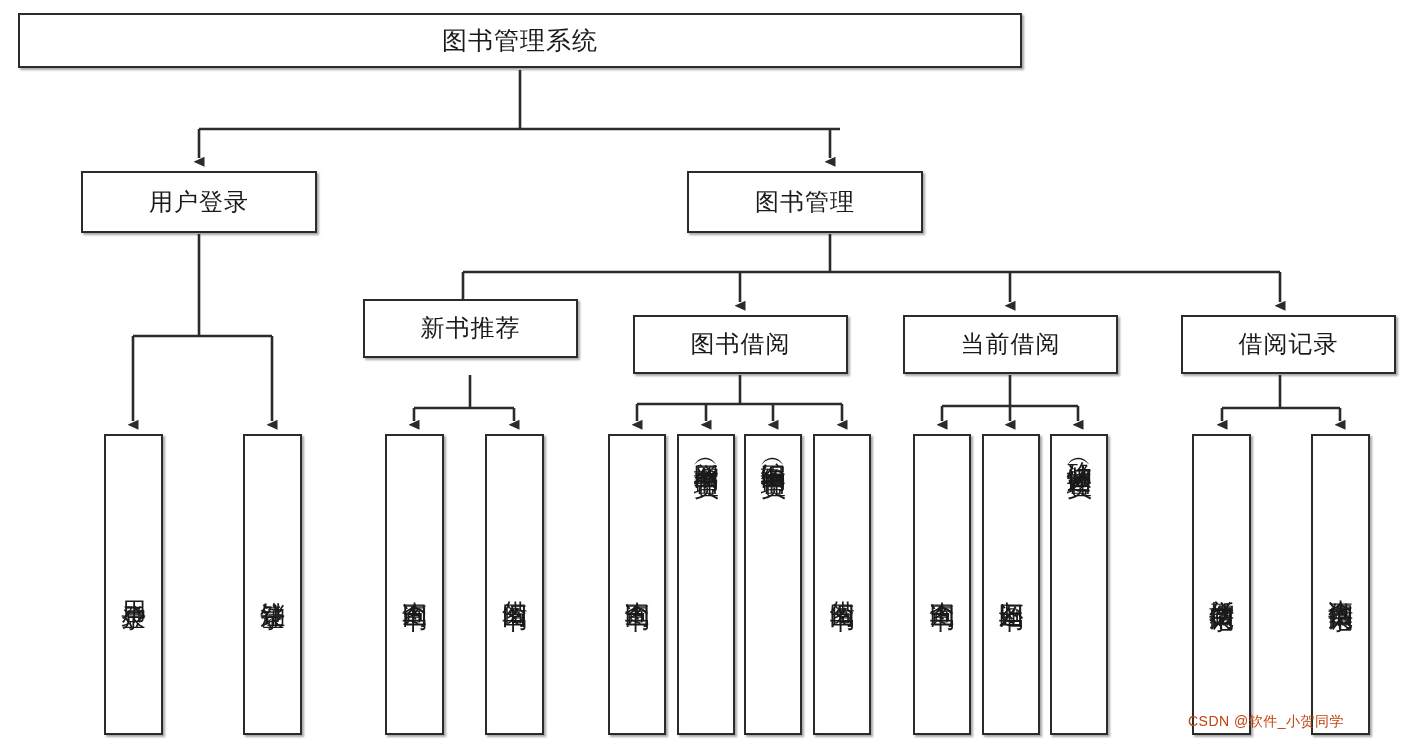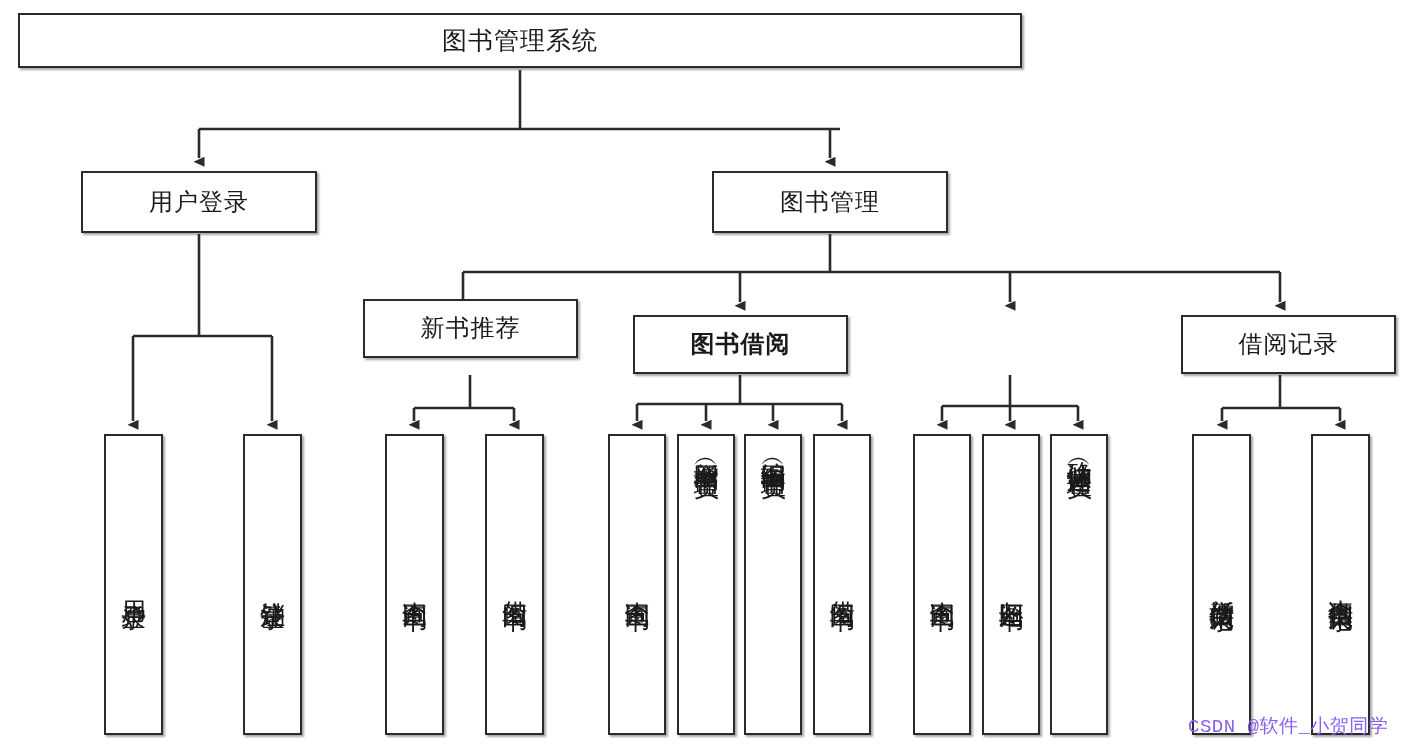--- a/index.html
+++ b/index.html
@@ -69,26 +69,26 @@
     justify-content: center;
   }
   .leaf-inner.top {
     align-items: flex-start;
     padding-top: 6px;
   }
   .watermark {
     position: absolute;
     left: 1188px;
     top: 713px;
-    font-size: 19px;
-    color: #8b5cf6;
+    font-size: 14px;
+    color: #c2410c;
     letter-spacing: 0.5px;
     white-space: nowrap;
     z-index: 5;
-    font-family: Liberation Mono, monospace;
+    font-family: Liberation Sans, sans-serif;
   }
 </style>
 </head>
 <body>
 
 <div id="canvas">
 
   <svg id="edges" viewBox="0 0 1405 747" width="1405" height="747">
     <defs>
       <marker id="arrow" markerWidth="10" markerHeight="11" refX="1.2" refY="5.5" orient="auto" markerUnits="userSpaceOnUse">
@@ -139,29 +139,32 @@
     </g>
   </svg>
 
   <div class="node horiz root" style="left:18px; top:13px; width:1004px; height:55px;">
     <span>图书管理系统</span>
   </div>
 
   <div class="node horiz" style="left:81px; top:171px; width:236px; height:62px;">
     <span>用户登录</span>
   </div>
-  <div class="node horiz" style="left:712px; top:171px; width:236px; height:62px;">
+  <div class="node horiz" style="left:687px; top:171px; width:236px; height:62px;">
     <span>图书管理</span>
   </div>
 
   <div class="node horiz" style="left:363px; top:299px; width:215px; height:59px;">
     <span>新书推荐</span>
   </div>
-  <div class="node horiz" style="left:633px; top:315px; width:215px; height:59px;font-weight:bold;">
+  <div class="node horiz" style="left:633px; top:315px; width:215px; height:59px;">
     <span>图书借阅</span>
+  </div>
+  <div class="node horiz" style="left:903px; top:315px; width:215px; height:59px;">
+    <span>当前借阅</span>
   </div>
   <div class="node horiz" style="left:1172px; top:315px; width:215px; height:59px;margin-left:9px;">
     <span>借阅记录</span>
   </div>
 
   <div class="node leaf" style="left:104px; top:434px; width:59px; height:301px;">
     <div class="leaf-inner">
       <span class="vlabel">用户登录</span>
     </div>
   </div>

